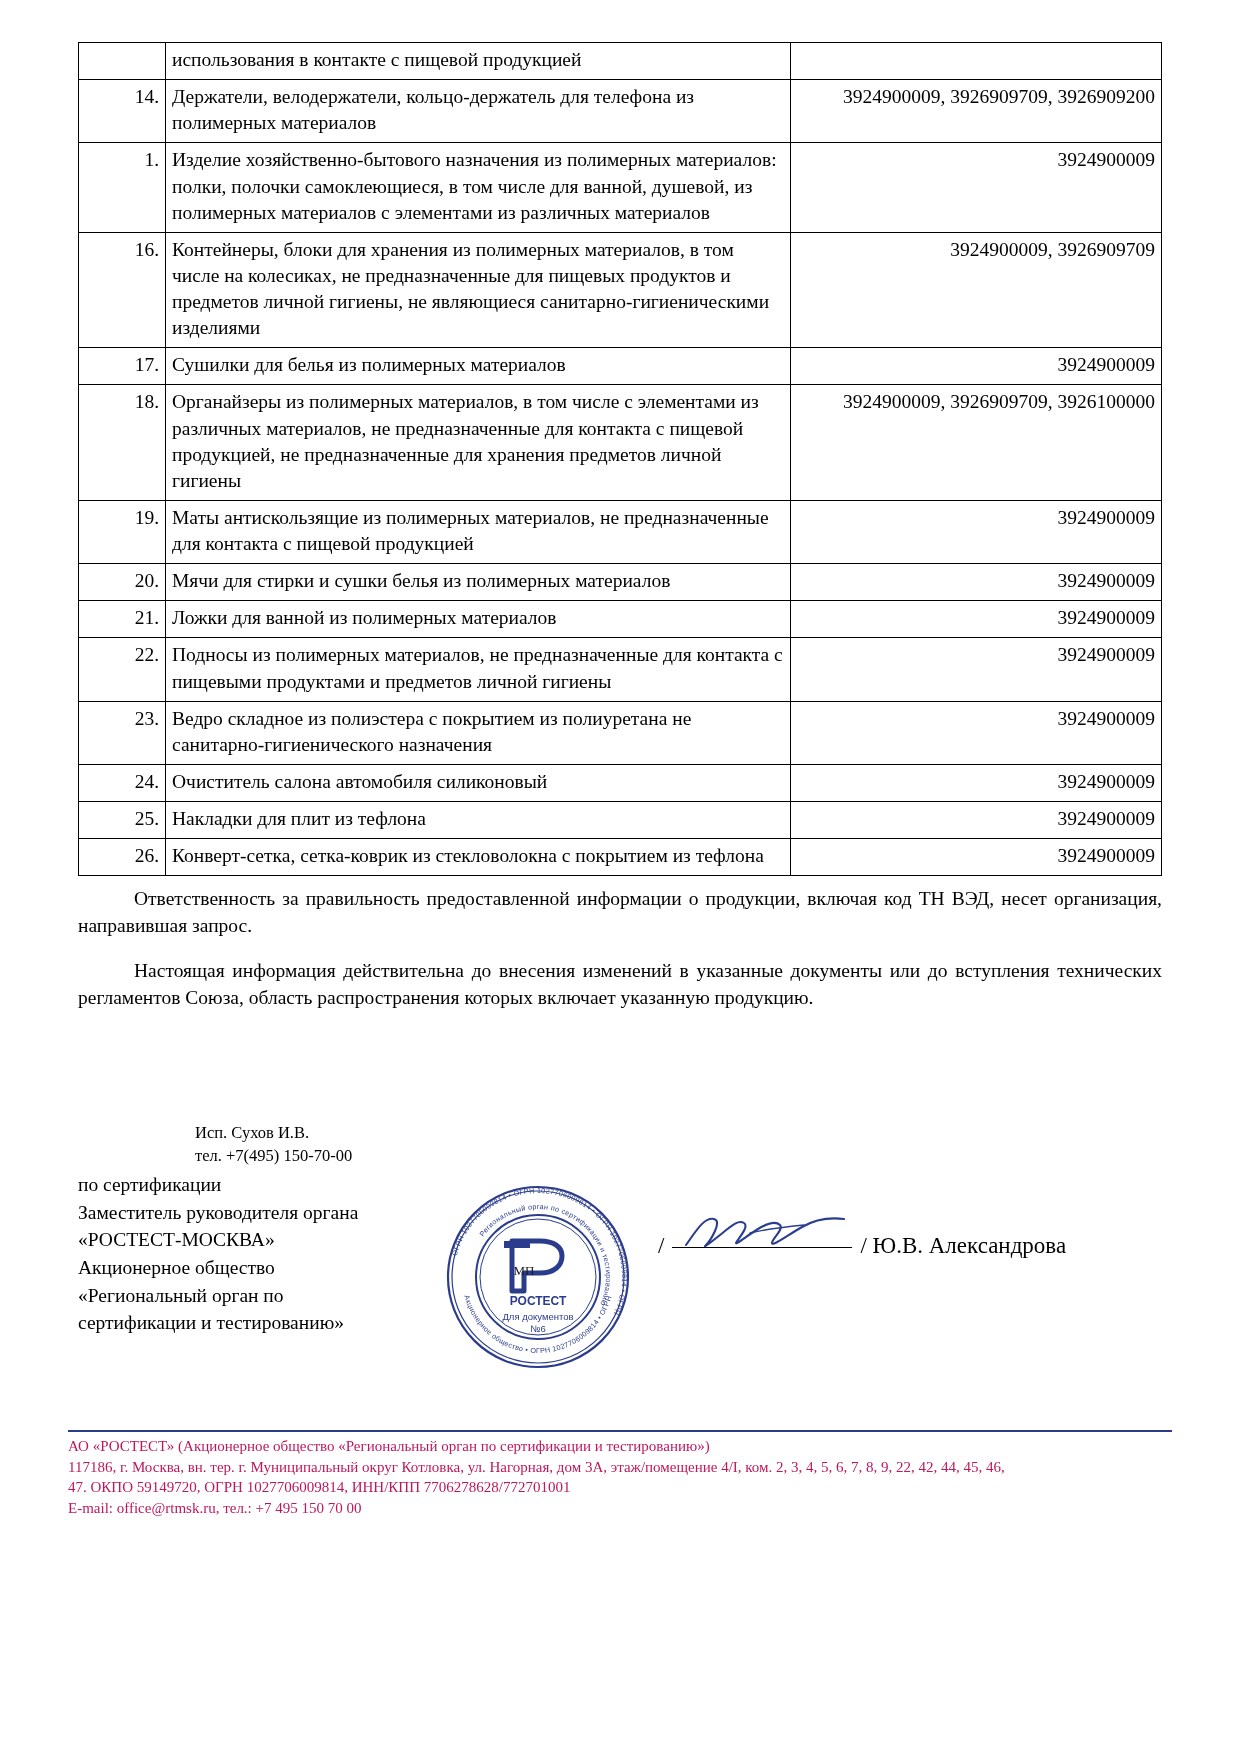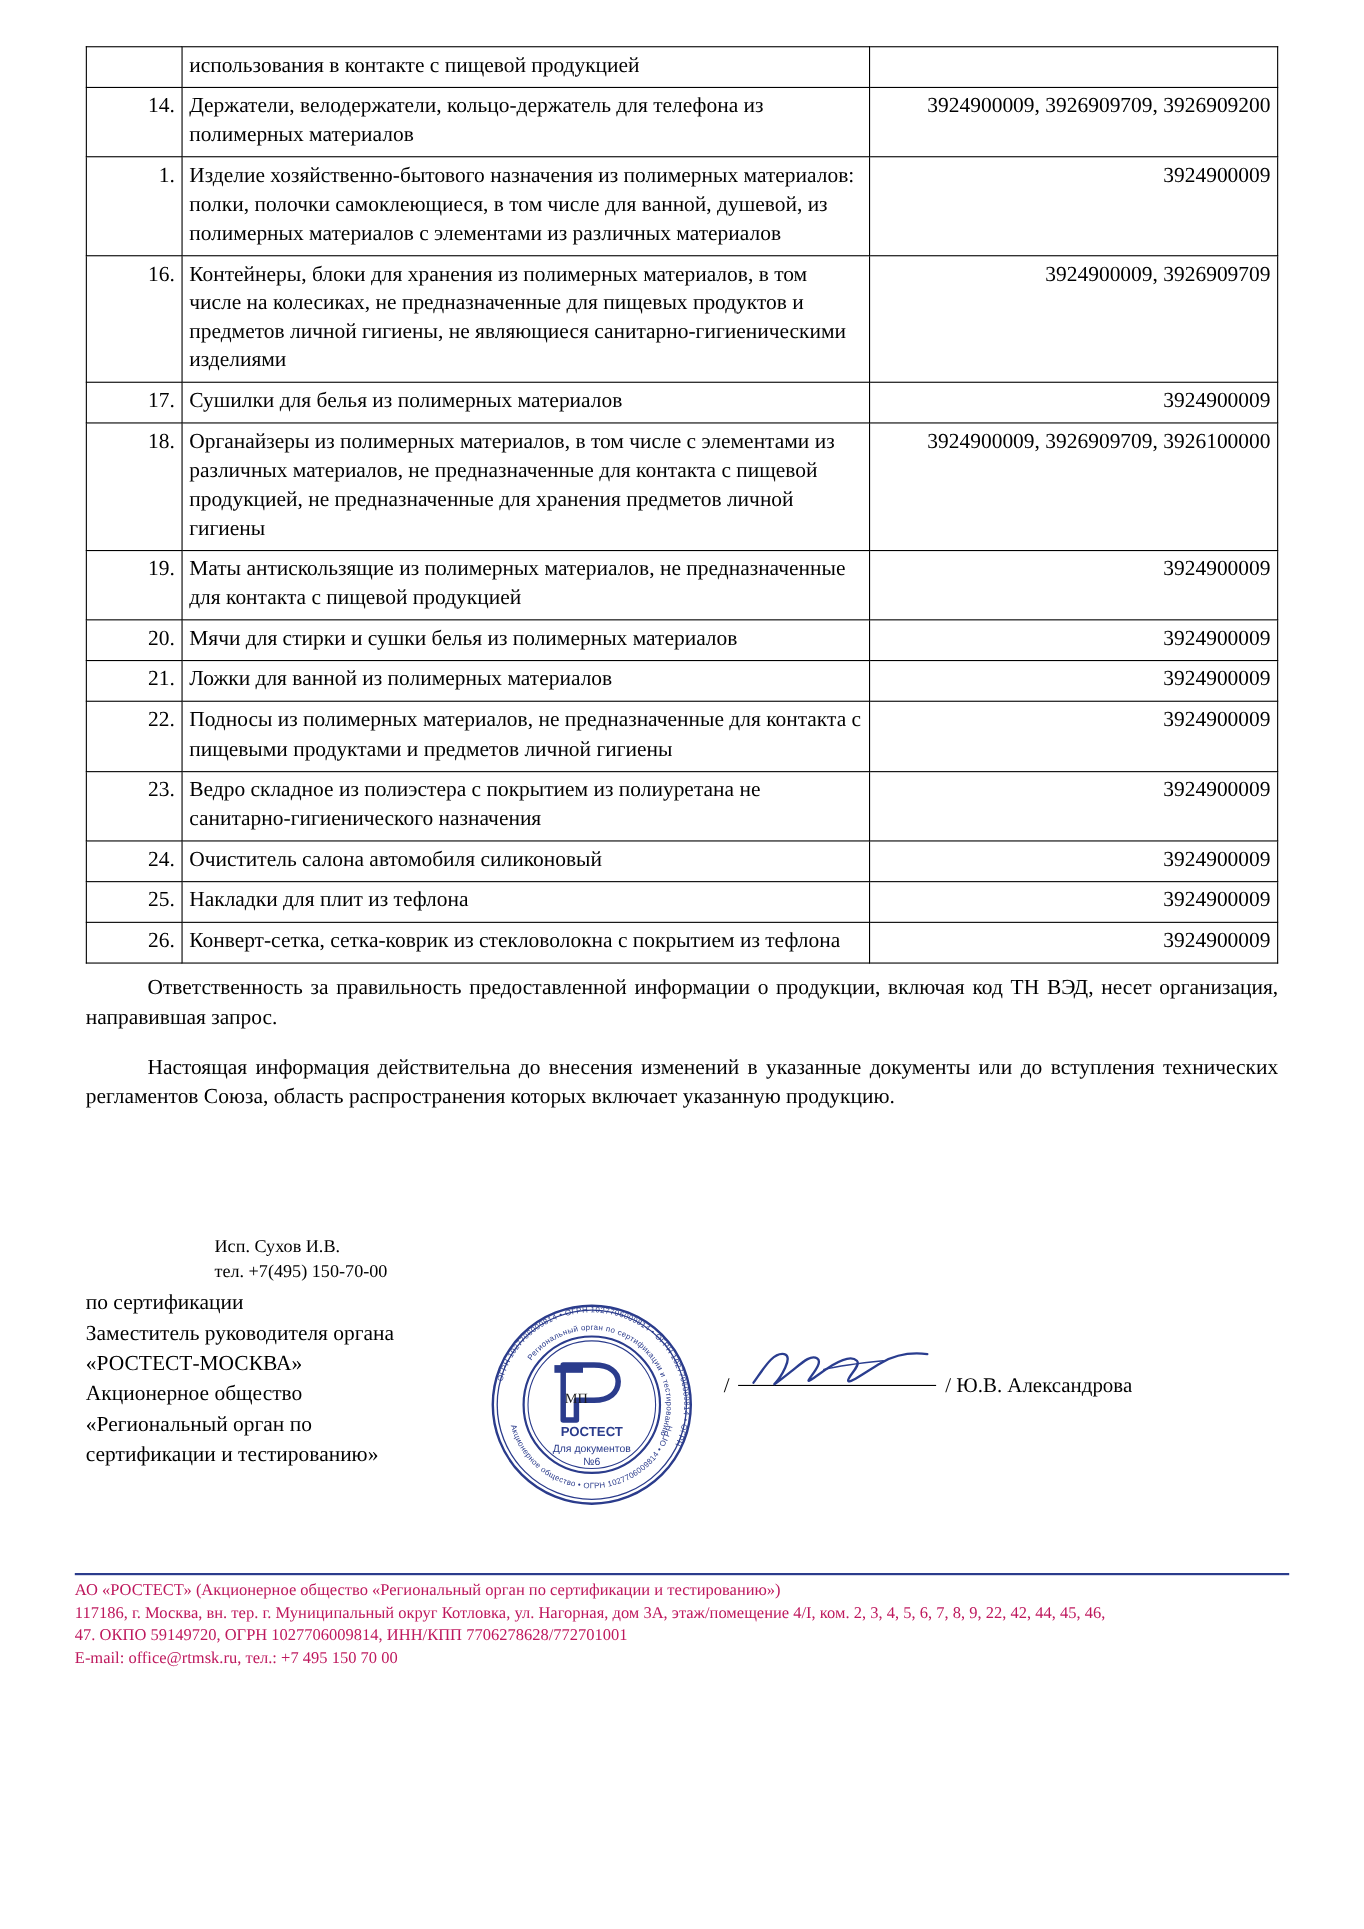--- a/index.html
+++ b/index.html
@@ -86,23 +86,23 @@
   .stamp {
     position: absolute;
     left: 360px;
     top: 6px;
     width: 200px;
     height: 200px;
   }
   .sig-line-wrap {
     position: absolute;
     left: 580px;
-    top: 78px;
+    top: 62px;
     width: 500px;
-    font-size: 19px;
+    font-size: 23px;
     white-space: nowrap;
   }
   .slash { display: inline-block; }
   .sig-line {
     display: inline-block;
     width: 180px;
     border-bottom: 1.6px solid #000;
     height: 1px;
     margin: 0 8px 5px 8px;
     position: relative;

